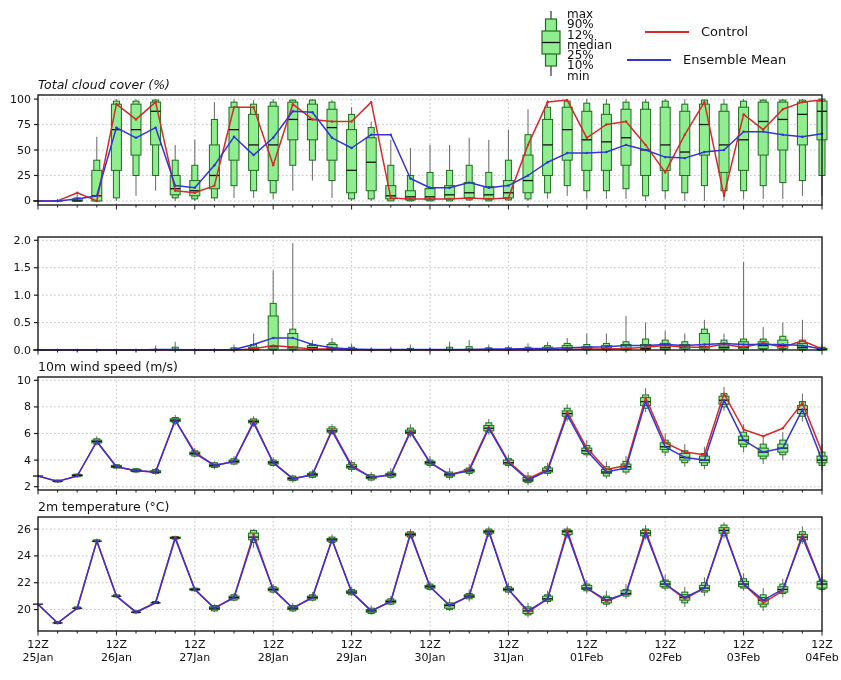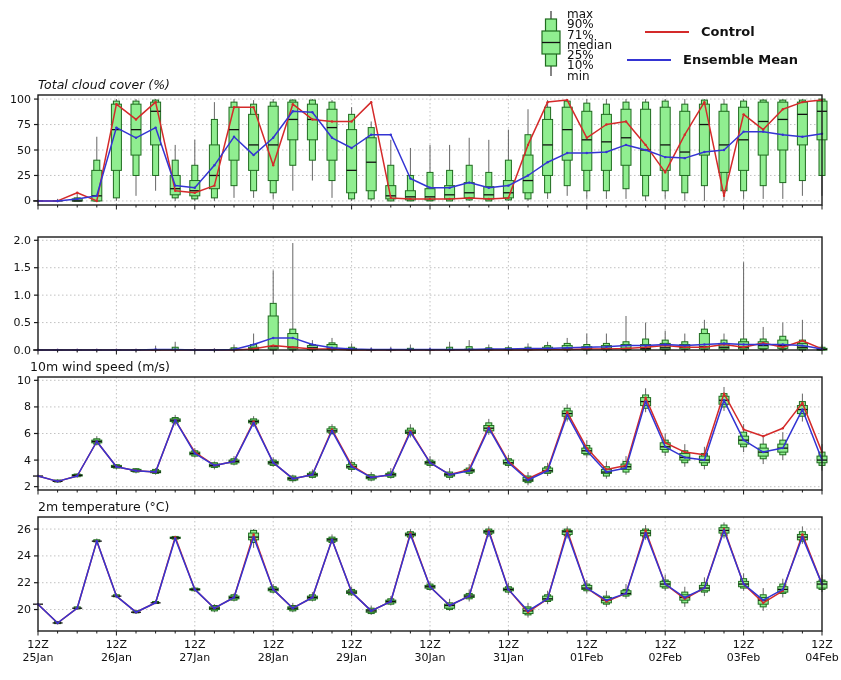--- a/index.html
+++ b/index.html
@@ -4,21 +4,21 @@
 <style>
   html,body{margin:0;padding:0;background:#fff;}
   .wrap{position:relative;width:841px;height:680px;background:#fff;overflow:hidden;
         font-family:"DejaVu Sans",sans-serif;color:#111;}
   .hdr{position:absolute;left:40px;top:6px;font-size:15px;line-height:22px;}
   .ptitle{position:absolute;font-size:12.5px;}
   svg{position:absolute;left:0;top:0;}
   svg text{font-family:"DejaVu Sans",sans-serif;}
   .legend-box-labels{position:absolute;left:567px;top:9px;font-size:12px;line-height:10.3px;}
   .legend-box-labels span{display:block;}
-  .legend-entry{position:absolute;display:flex;align-items:center;font-weight:bold;}
+  .legend-entry{position:absolute;display:flex;align-items:center;}
   .legend-line{width:44px;height:0;border-top:2px solid #888;margin-right:12px;}
   .legend-entry .lab{font-size:13px;}
   .glyph{position:absolute;left:538px;top:9px;}
 </style>
 </head>
 <body>
 
 <div class="wrap">
 
   <svg id="plot" width="841" height="680" viewBox="0 0 841 680">
@@ -1246,33 +1246,33 @@
   <div>
     <svg class="glyph" width="26" height="70">
       <line x1="13" y1="2" x2="13" y2="67" stroke="#333" stroke-width="1.2"></line>
       <rect x="7.5" y="10" width="11" height="47" fill="#90ee90" stroke="#1f6b1f" stroke-width="1.2"></rect>
       <rect x="4" y="22" width="18" height="23" fill="#90ee90" stroke="#1f6b1f" stroke-width="1.2"></rect>
       <line x1="4" y1="33.5" x2="22" y2="33.5" stroke="#111" stroke-width="1.3"></line>
     </svg>
     <div class="legend-box-labels">
       <span>max</span>
       <span>90%</span>
-      <span>71%</span>
+      <span>12%</span>
       <span>median</span>
       <span>25%</span>
       <span>10%</span>
       <span>min</span>
     </div>
     <div class="legend-entry" style="left:645px;top:24px;">
       <div class="legend-line" style="border-top-color: rgb(212, 42, 42);"></div>
       <div class="lab">Control</div>
     </div>
     <div class="legend-entry" style="left:627px;top:52px;">
       <div class="legend-line" style="border-top-color: rgb(52, 52, 211);"></div>
       <div class="lab">Ensemble Mean</div>
     </div>
   </div>
 
   <div class="ptitle" style="left:38px;top:77px;font-style:italic;">Total cloud cover (%)</div>
-  <div class="ptitle" style="left:30px;top:359px;">10m wind speed (m/s)</div>
+  <div class="ptitle" style="left:38px;top:359px;">10m wind speed (m/s)</div>
   <div class="ptitle" style="left:38px;top:499px;">2m temperature (°C)</div>
 
 </div>
 
 </body></html>

